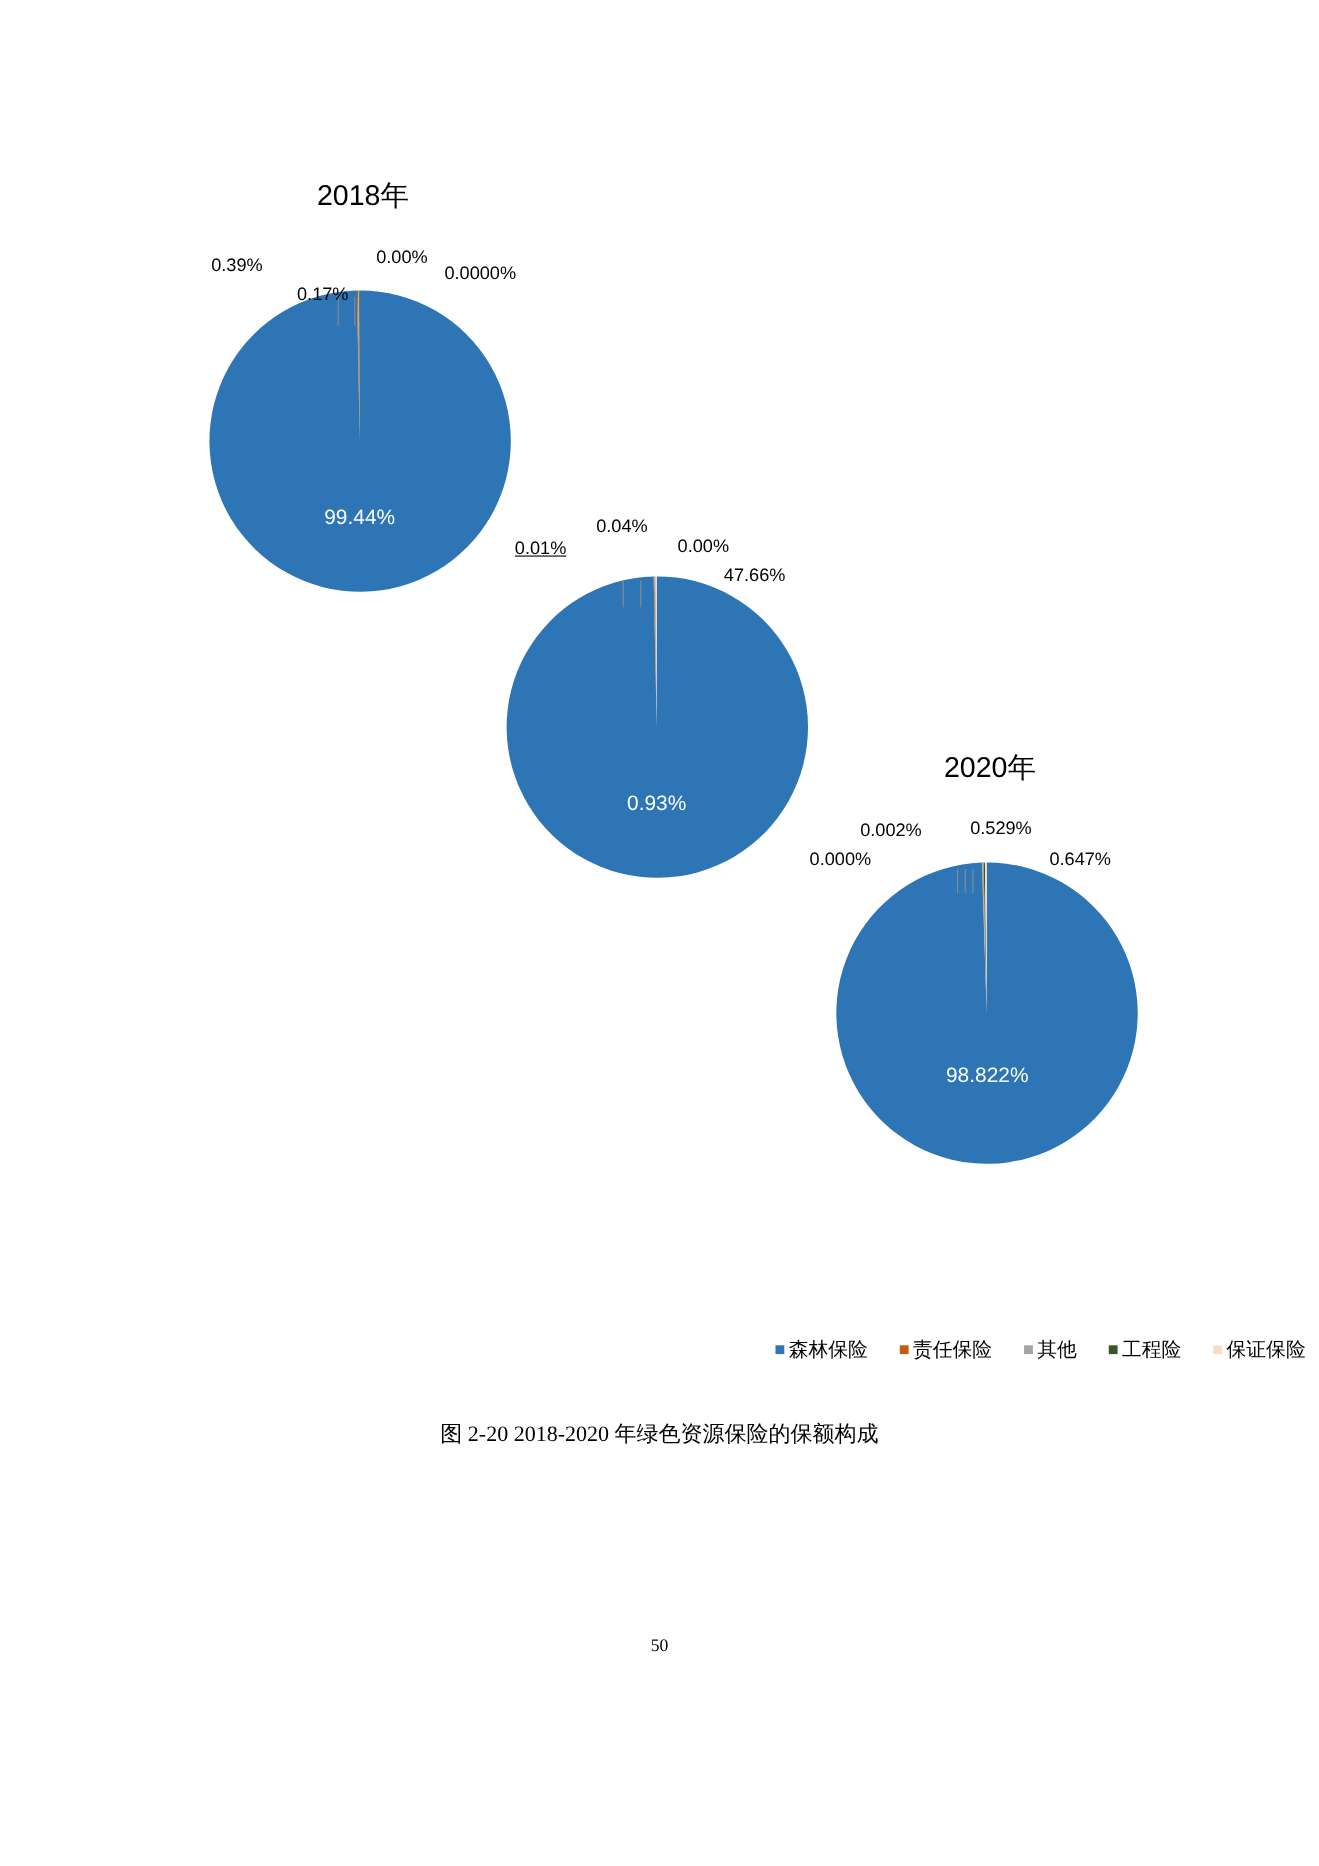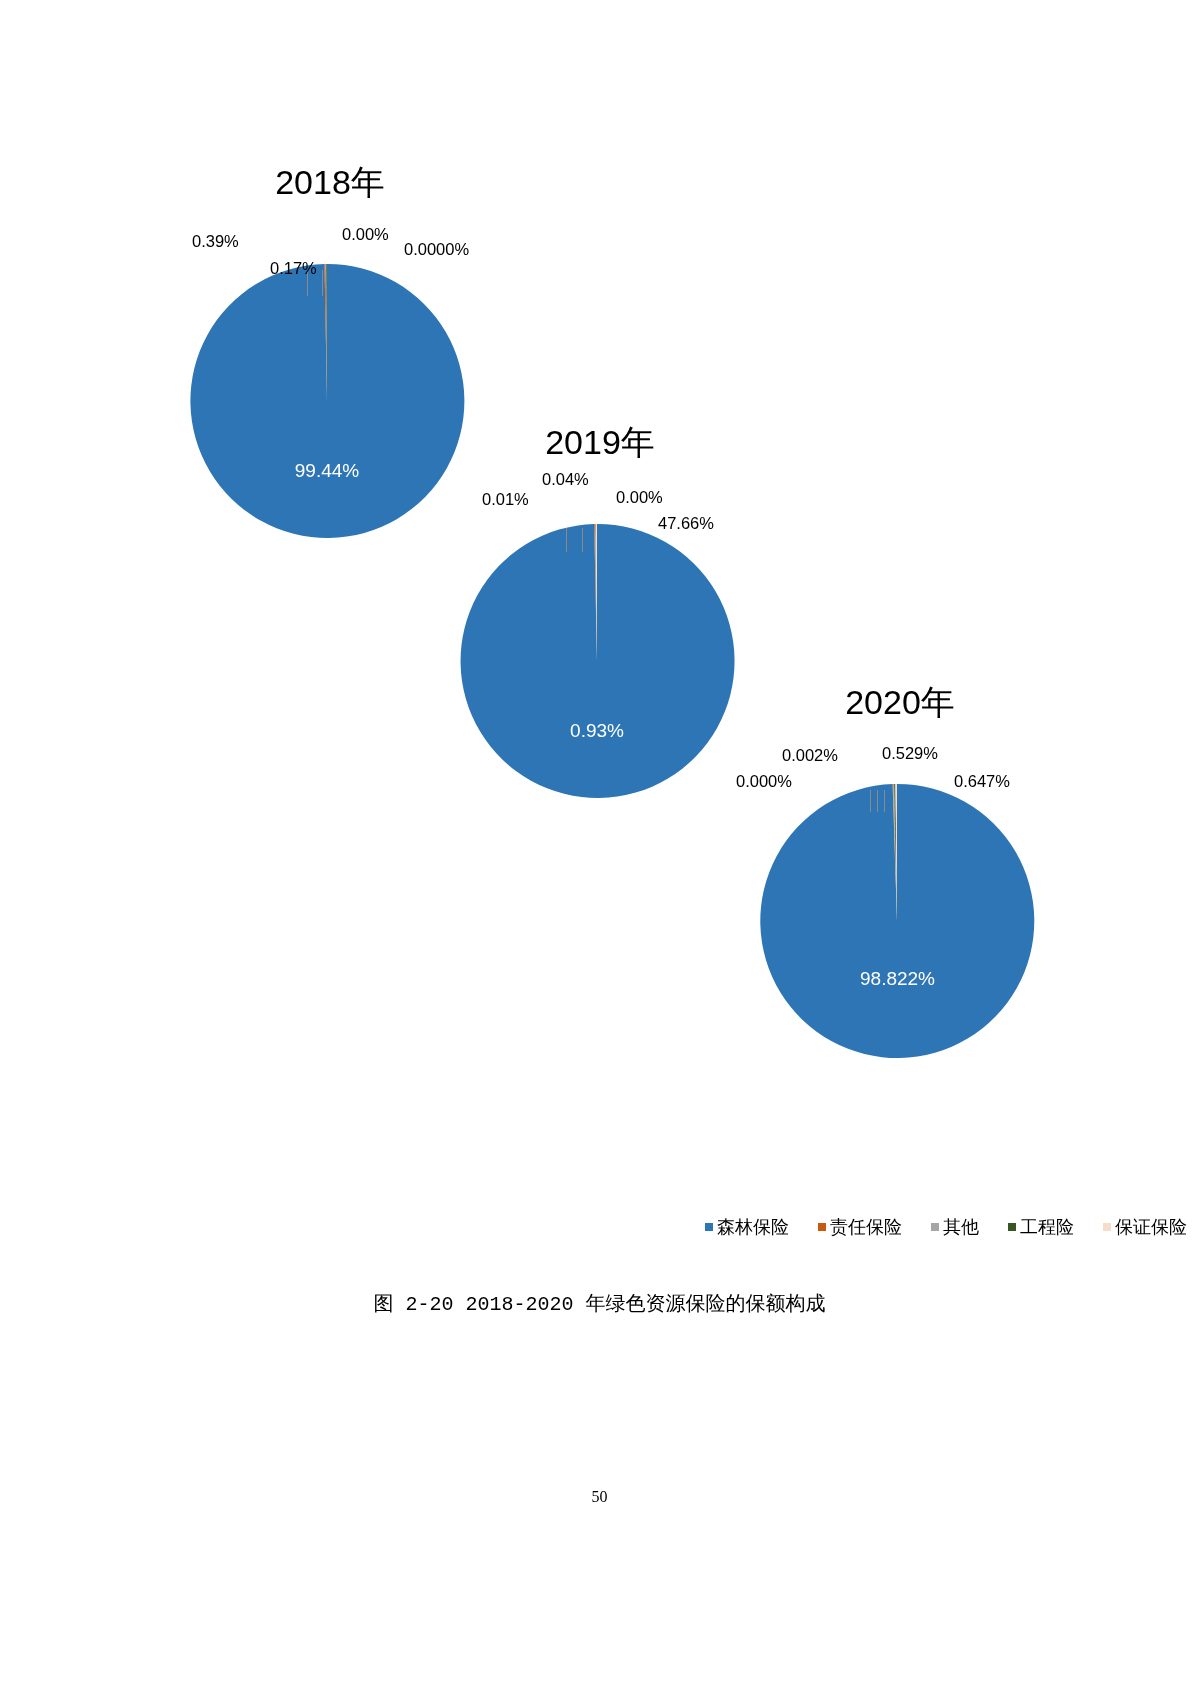--- a/index.html
+++ b/index.html
@@ -21,21 +21,21 @@
   }
 
   
   .pie-block {
     position: absolute;
   }
   .pie-title {
     position: absolute;
     width: 100%;
     text-align: center;
-    font-size: 34px;
+    font-size: 26px;
     color: #000;
     font-family: "Liberation Sans", sans-serif;
     white-space: nowrap;
   }
   .pie-wrap {
     position: absolute;
   }
   .pie-wrap svg {
     display: block;
   }
@@ -98,21 +98,21 @@
     font-family: "Liberation Sans", sans-serif;
   }
 
   
   .caption {
     position: absolute;
     left: 0;
     width: 1199px;
     text-align: center;
     font-size: 20px;
-    font-family: Liberation Mono, monospace;
+    font-family: Liberation Serif, serif;
     color: #000;
   }
   .page-number {
     position: absolute;
     left: 0;
     width: 1199px;
     text-align: center;
     font-size: 16px;
     font-family: "Liberation Serif", serif;
     color: #000;
@@ -144,35 +144,34 @@
     <div class="callout" style="left:32px; top:72px;">0.39%</div>
     <div class="callout" style="left:110px; top:52px;margin-top:47px;">0.17%</div>
     <div class="callout" style="left:182px; top:65px;">0.00%</div>
     <div class="callout wrap" style="left:244px; top:80px;">0.0000%</div>
 
     <div class="inner-label" style="left:132px; top:300px;">99.44%</div>
   </div>
 
   <div class="pie-block" style="left:430px; top:420px; width:340px; height:420px;">
 
-    <div class="pie-title" style="top:0px;">2019年</div>
 
     <div class="pie-wrap" style="left:22px; top:96px;">
       <svg width="290" height="290" viewBox="0 0 290 290" role="img" aria-label="2019 pie">
         <path d="M145 145 L145 8 A137 137 0 1 1 142.2 8.04 Z" fill="#2E75B6"></path>
         <path d="M145 145 L142.2 8.04 A137 137 0 0 1 143.0 8.02 Z" fill="#C55A11"></path>
         <path d="M145 145 L143.0 8.02 A137 137 0 0 1 144.0 8.01 Z" fill="#A5A5A5"></path>
         <path d="M145 145 L144.0 8.01 A137 137 0 0 1 145 8 Z" fill="#F5DCCB"></path>
       </svg>
     </div>
 
     <div class="leader" style="left:136px; top:108px; width:1px; height:24px;"></div>
     <div class="leader" style="left:152px; top:108px; width:1px; height:24px;"></div>
 
-    <div class="callout" style="left:52px; top:70px;">0.01%</div>
+    <div class="callout" style="left:38px; top:70px;text-decoration:underline;">0.01%</div>
     <div class="callout" style="left:112px; top:50px;">0.04%</div>
     <div class="callout" style="left:186px; top:68px;">0.00%</div>
     <div class="callout" style="left:228px; top:94px;">47.66%</div>
 
     <div class="inner-label" style="left:132px; top:300px;">0.93%</div>
   </div>
 
   <div class="pie-block" style="left:730px; top:680px; width:340px; height:420px;">
 
     <div class="pie-title" style="top:0px;">2020年</div>

